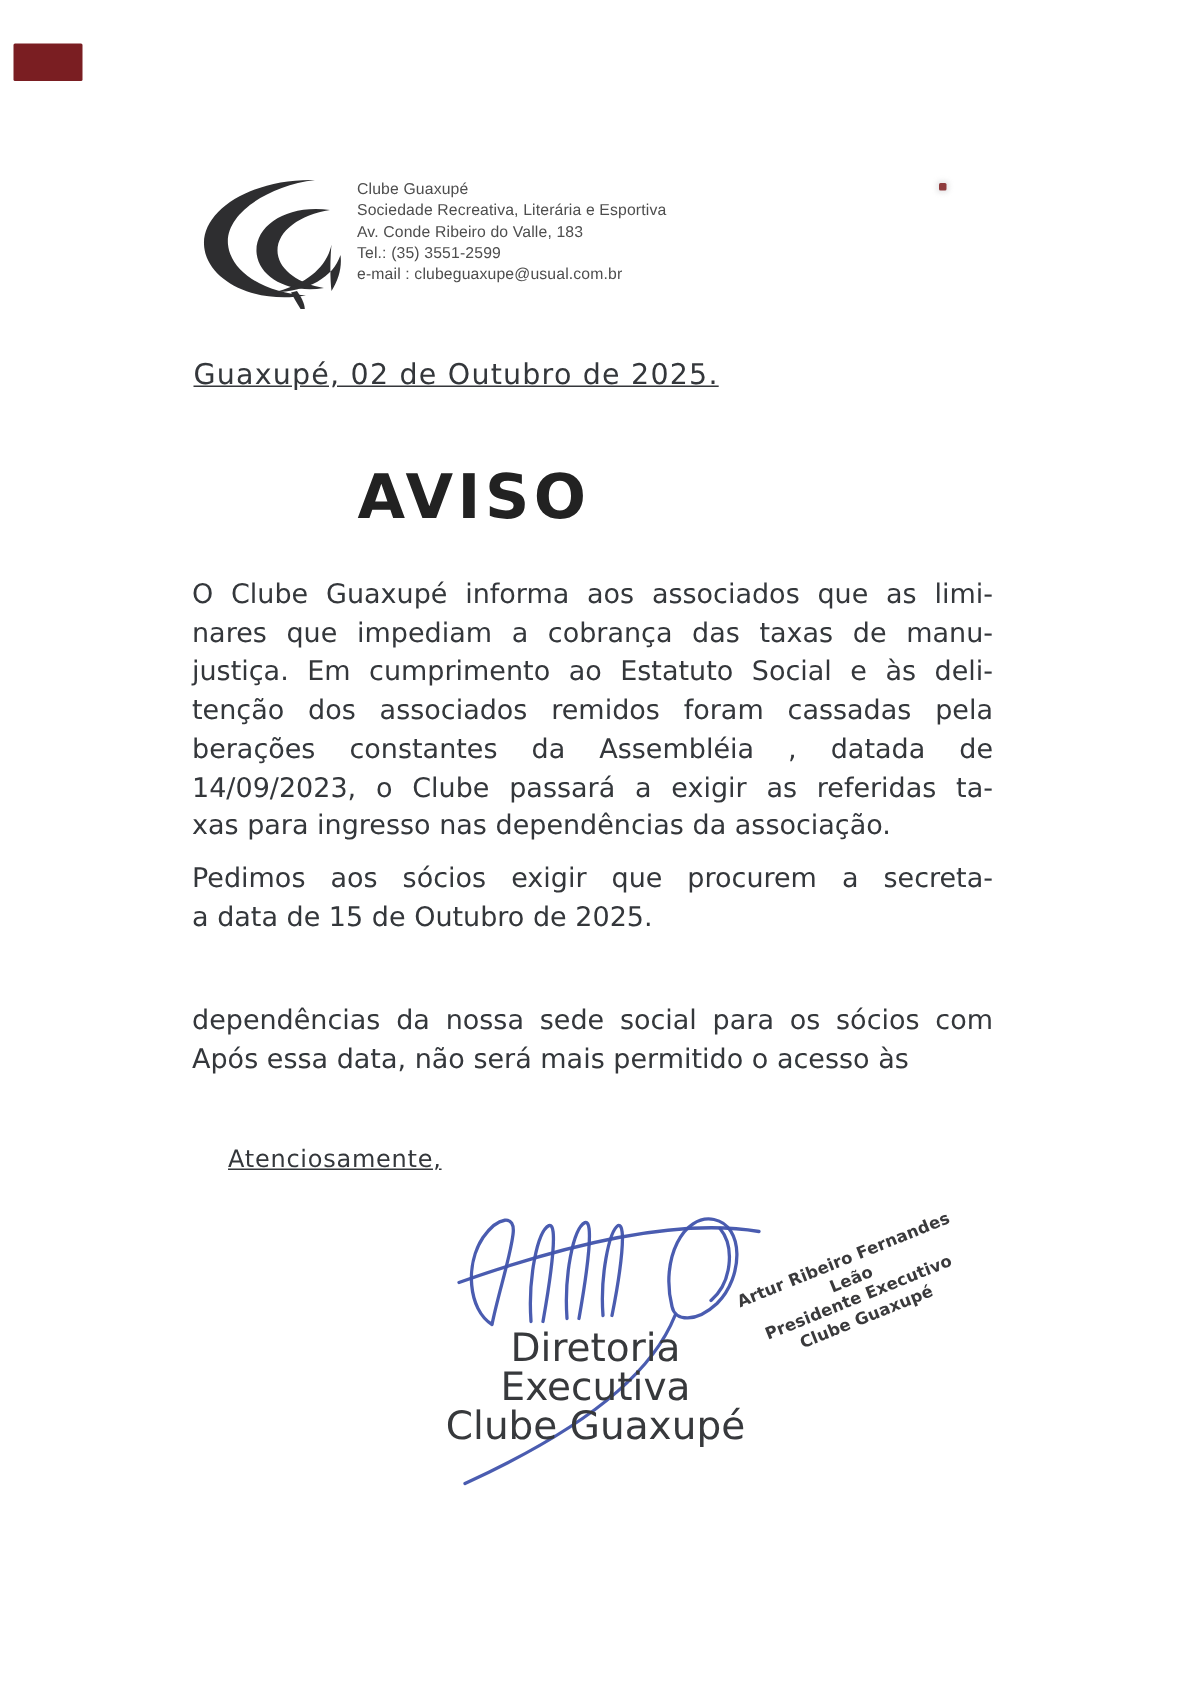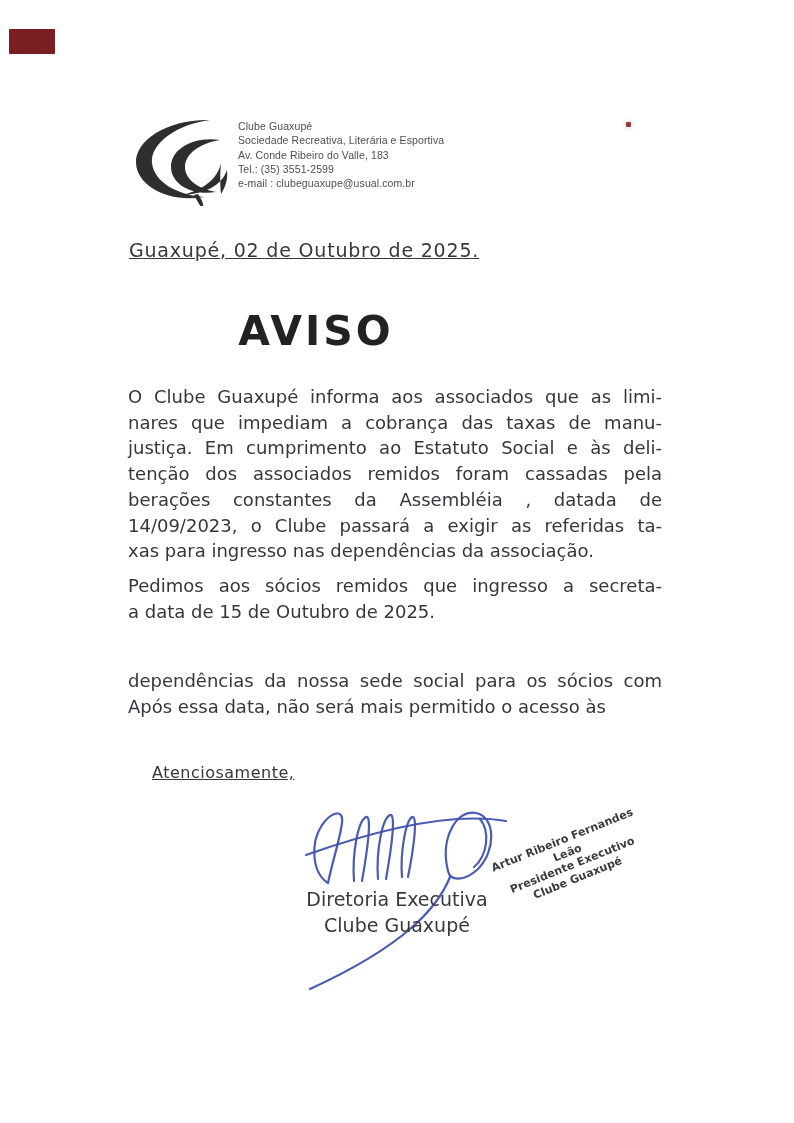--- a/index.html
+++ b/index.html
@@ -34,21 +34,21 @@
   .p1{top:384px;}
   .p2{top:573px;}
   .p3{top:668px;}
   .closing{position:absolute;left:152px;top:763px;font-size:16px;letter-spacing:.5px;text-decoration:underline;}
   
   .sig-svg{position:absolute;left:298px;top:795px;width:215px;height:205px;}
   .sig-svg path{fill:none;stroke:var(--ink,#4053ac);stroke-width:2.2;stroke-linecap:round;stroke-linejoin:round;opacity:.95;}
   .stamp{position:absolute;left:490px;top:832px;width:160px;text-align:center;
     transform:rotate(-22deg);font-size:11px;line-height:13.5px;font-weight:600;color:#3a3a3c;letter-spacing:.1px;}
   .typed{position:absolute;left:297px;top:886px;width:200px;text-align:center;
-    font-size:19px;line-height:26px;color:#37393c;}
+    font-size:26px;line-height:26px;color:#37393c;}
 </style>
 </head>
 <body>
 
 <div class="page">
 
   <div class="corner-block"></div>
   <div class="red-dot"></div>
 
   <header class="letterhead">
@@ -76,21 +76,21 @@
   <div class="para just p1">
       <div class="tline">O Clube Guaxupé informa aos associados que as limi-</div>
       <div class="tline">nares que impediam a cobrança das taxas de manu-</div>
       <div class="tline">justiça. Em cumprimento ao Estatuto Social e às deli-</div>
       <div class="tline">tenção dos associados remidos foram cassadas pela</div>
       <div class="tline">berações constantes da Assembléia , datada de</div>
       <div class="tline">14/09/2023, o Clube passará a exigir as referidas ta-</div>
       <div class="tline">xas para ingresso nas dependências da associação.</div>
     </div>
   <div class="para just p2">
-      <div class="tline">Pedimos aos sócios remidos que ingresso a secreta-</div>
+      <div class="tline">Pedimos aos sócios exigir que procurem a secreta-</div>
       <div class="tline">a data de 15 de Outubro de 2025.</div>
     </div>
   <div class="para just p3">
       <div class="tline">dependências da nossa sede social para os sócios com</div>
       <div class="tline">Após essa data, não será mais permitido o acesso às</div>
     </div>
 
   <div class="closing">Atenciosamente,</div>
 
   <svg class="sig-svg" viewBox="0 0 215 205" xmlns="http://www.w3.org/2000/svg" aria-hidden="true">

